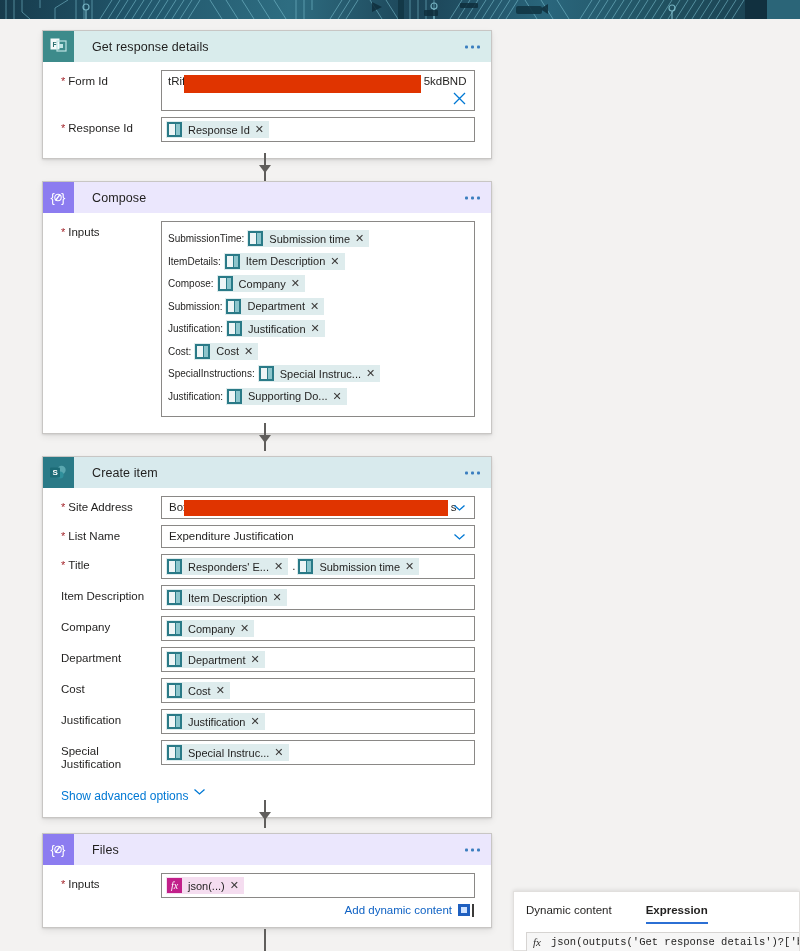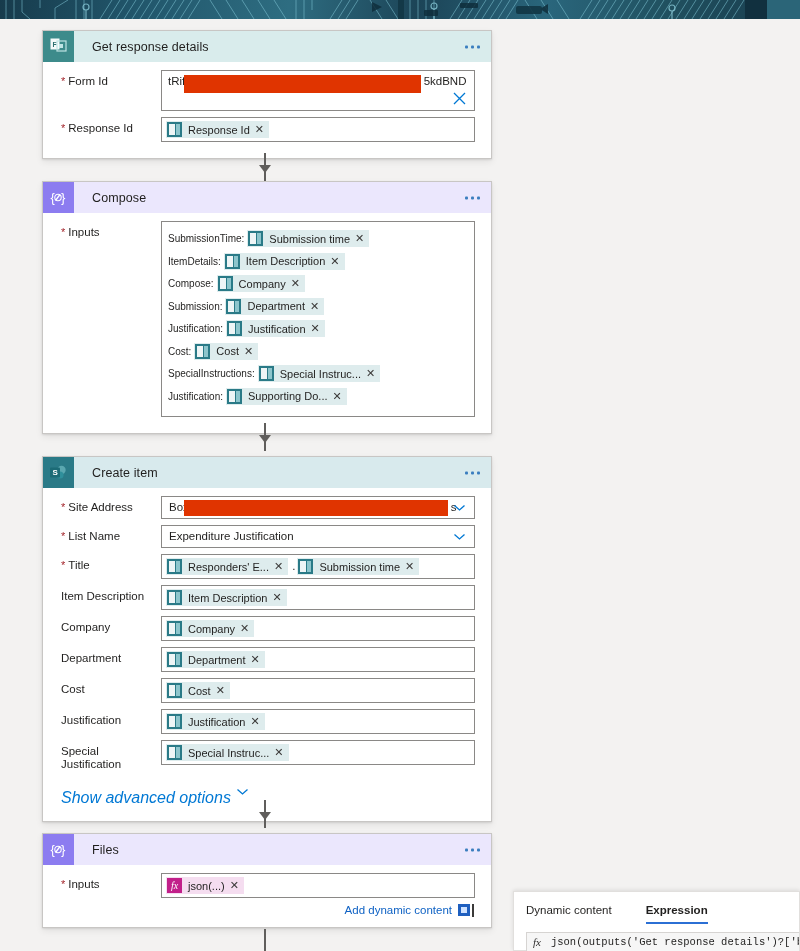--- a/index.html
+++ b/index.html
@@ -101,21 +101,21 @@
   .kv-key { font-size:10px; color:#201f1e; margin-right:3px; }
 
   .clear-x {
     position:absolute; right:8px; bottom:5px; color:#0078d4; font-size:14px; line-height:1;
   }
   .chev {
     position:absolute; right:9px; top:50%; transform:translateY(-50%);
     width:11px; height:6px; color:#0078d4;
   }
 
-  .adv-link { margin:12px 0 4px 8px; font-size:16px; color:#0078d4; display:inline-flex; gap:6px;font-style:italic; }
+  .adv-link { margin:12px 0 4px 8px; font-size:12px; color:#0078d4; display:inline-flex; gap:6px; }
 
   .dyn-row { display:flex; justify-content:flex-end; align-items:flex-start; margin-top:6px; padding-right:1px; }
   .dyn-link { font-size:11.5px; color:#0f62c4; }
   .dyn-btn { width:12px; height:12px; background:#1f5fbf; margin-left:6px; position:relative; }
   .dyn-btn::before { content:""; position:absolute; left:3px; top:3px; width:6px; height:6px; background:#cfe2ff; }
   .dyn-bar { width:2px; height:13px; background:#3b3a39; margin-left:2px; }
 
   
   .conn { position:absolute; left:264px; width:2px; background:#605e5c; }
   .arrow-head {

